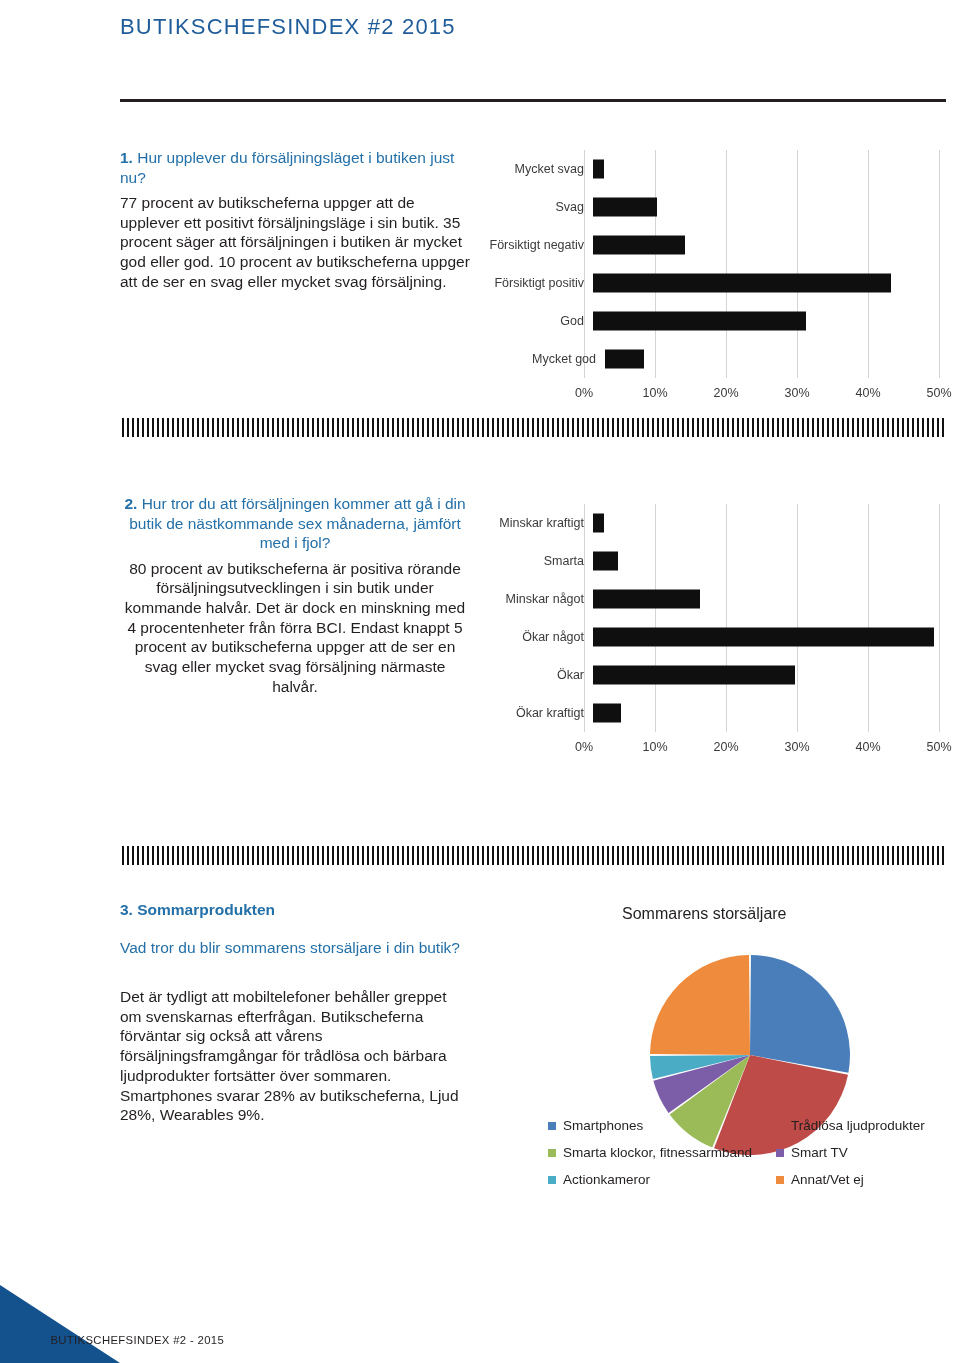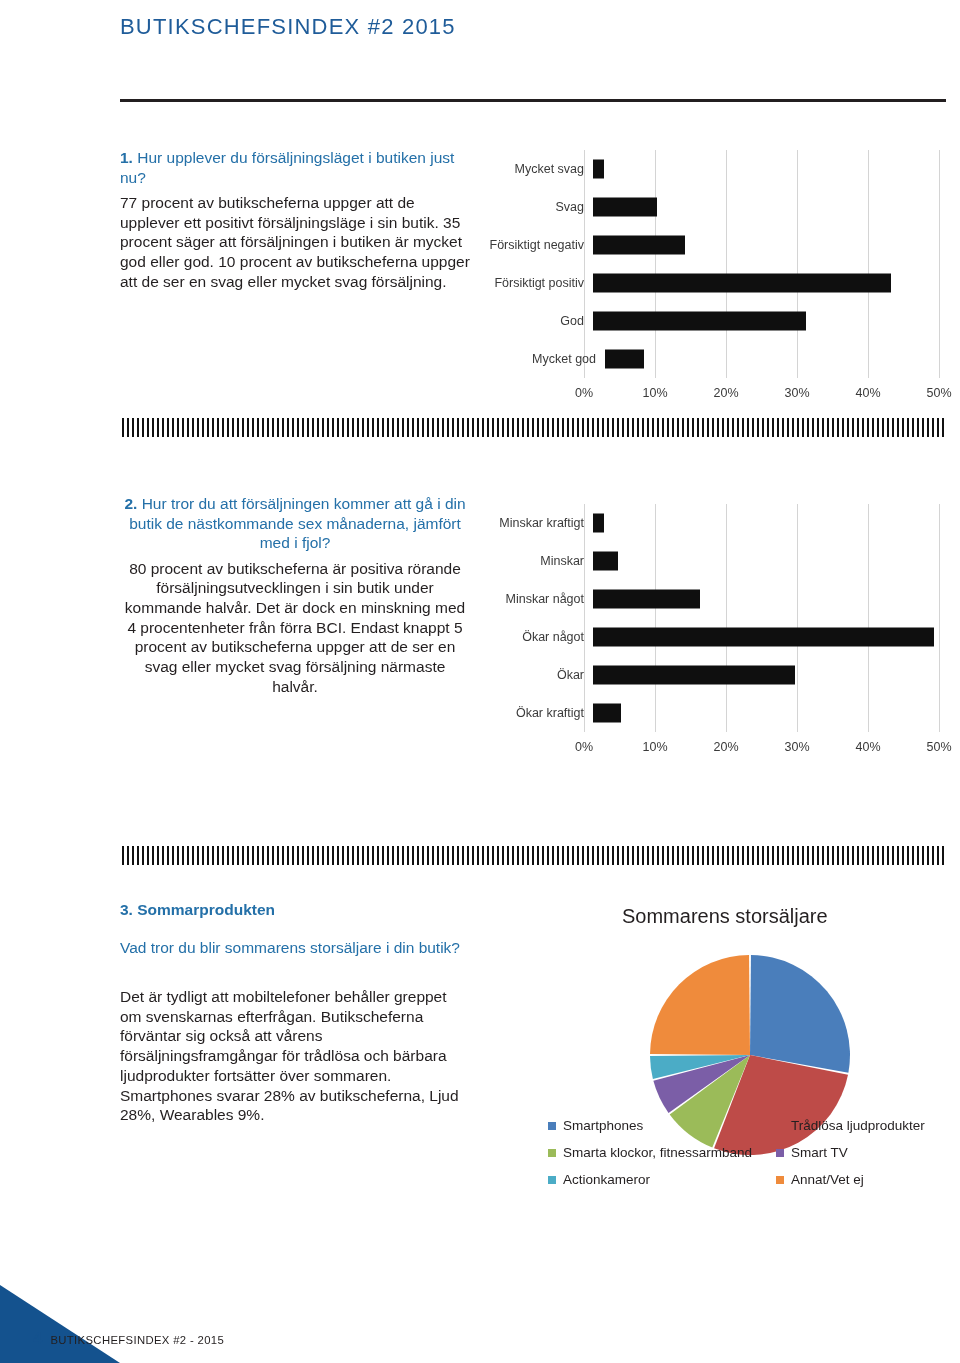--- a/index.html
+++ b/index.html
@@ -52,21 +52,21 @@
   }
   
   .divider{
     position:absolute;height:19px;
     background-image:repeating-linear-gradient(to right,
        #111 0px,#111 2px,
        rgba(255,255,255,0) 2px,rgba(255,255,255,0) 5px);
   }
   
   .pie-title{
-    position:absolute;font-size:20px;color:#231f20;white-space:nowrap;
+    position:absolute;font-size:16px;color:#231f20;white-space:nowrap;
   }
   .pie-wrap{position:absolute;}
   .legend{position:absolute;display:grid;grid-template-columns:228px 190px;
           row-gap:12px;column-gap:0px;}
   .legend-item{display:flex;align-items:center;font-size:13.5px;color:#231f20;
                white-space:nowrap;}
   .legend-swatch{width:8px;height:8px;margin-right:7px;flex:0 0 auto;}
   
   #footer-wedge{
     position:absolute;left:0;bottom:0;width:120px;height:120px;
@@ -181,21 +181,21 @@
           <div class="bc-grid" style="left: 284px;"></div>
           <div class="bc-grid" style="left: 355px;"></div>
         </div>
         <div class="bc-row" style="position: absolute; left: 0px; top: 0px; height: 38px; width: 100%;">
           <div class="bc-label" style="width: 122px; line-height: 38px;">Minskar kraftigt</div>
           <div class="bc-track" style="width: 355px; height: 38px;">
             <div class="bc-bar" style="width: 10.65px; background: rgb(15, 15, 15); height: 19px;"></div>
           </div>
         </div>
         <div class="bc-row" style="position: absolute; left: 0px; top: 38px; height: 38px; width: 100%;">
-          <div class="bc-label" style="width: 122px; line-height: 38px;">Minskar</div>
+          <div class="bc-label" style="width: 122px; line-height: 38px;">Smarta</div>
           <div class="bc-track" style="width: 355px; height: 38px;">
             <div class="bc-bar" style="width: 24.85px; background: rgb(15, 15, 15); height: 19px;"></div>
           </div>
         </div>
         <div class="bc-row" style="position: absolute; left: 0px; top: 76px; height: 38px; width: 100%;">
           <div class="bc-label" style="width: 122px; line-height: 38px;">Minskar något</div>
           <div class="bc-track" style="width: 355px; height: 38px;">
             <div class="bc-bar" style="width: 106.5px; background: rgb(15, 15, 15); height: 19px;"></div>
           </div>
         </div>

